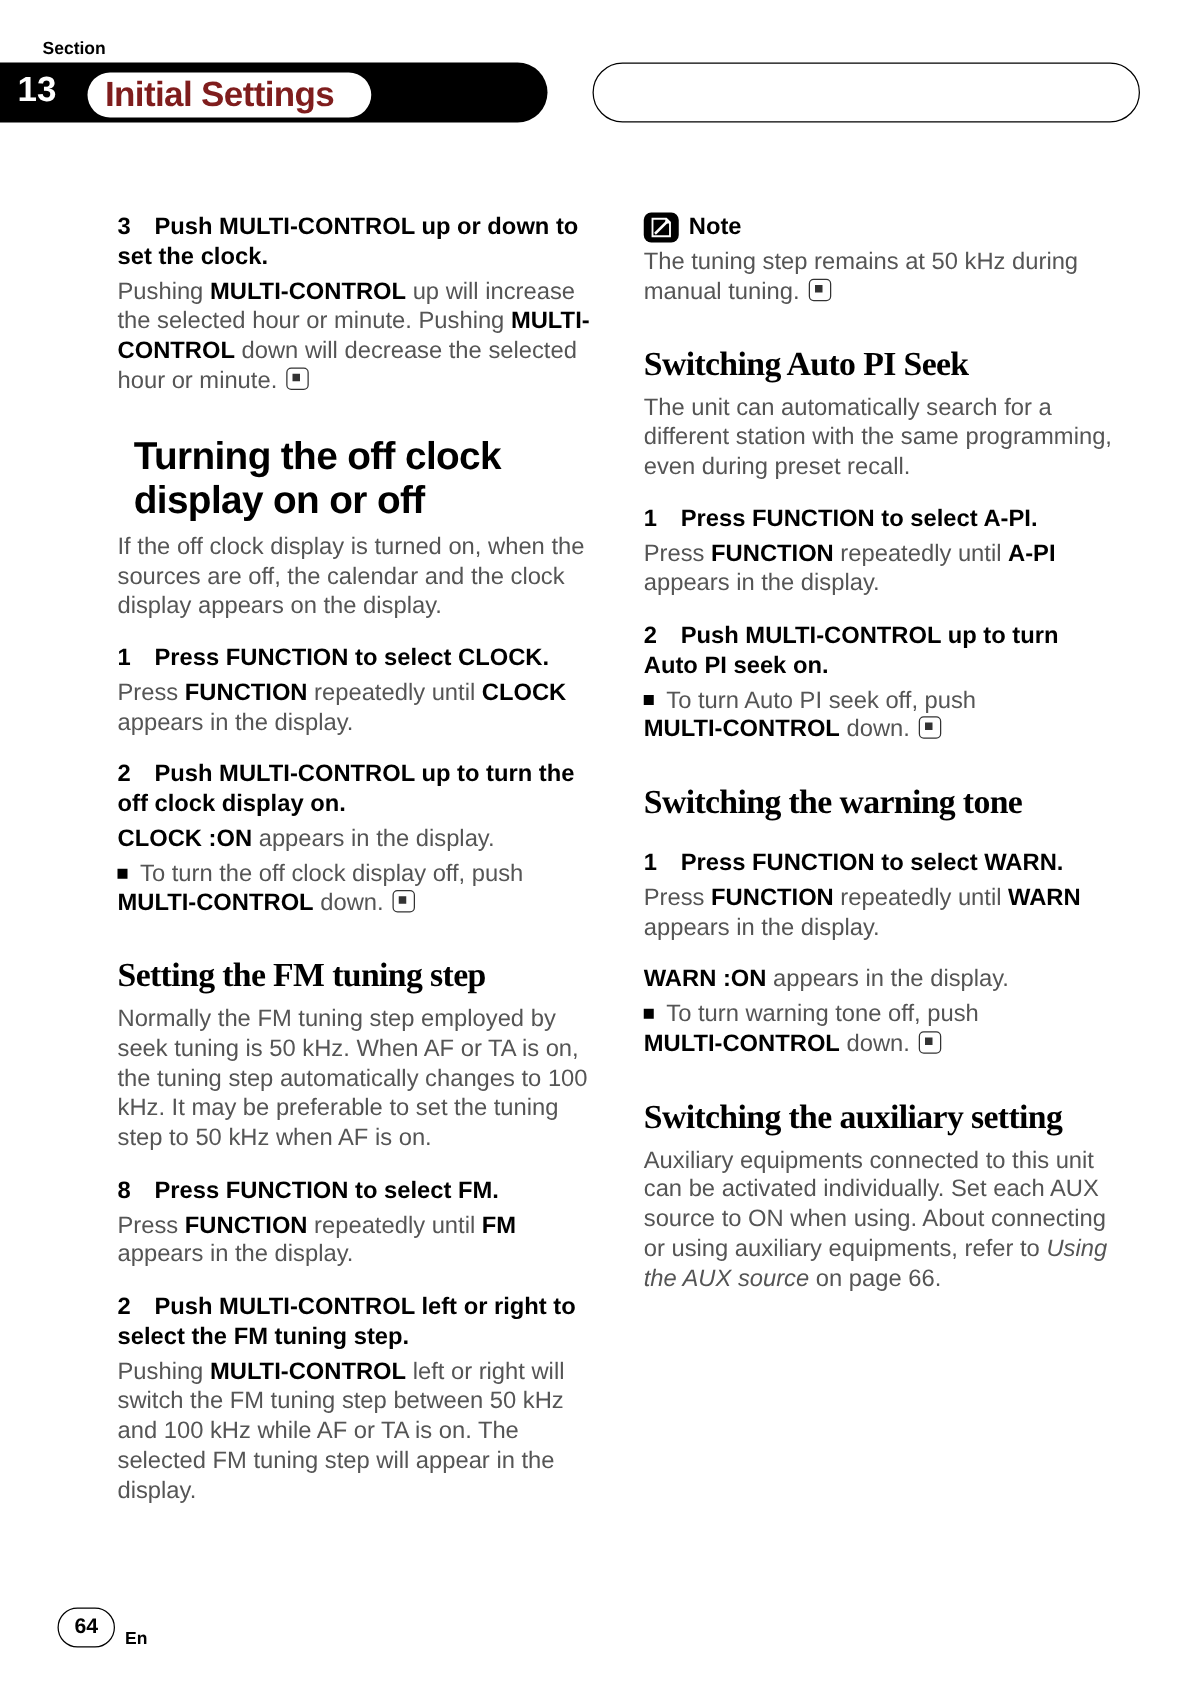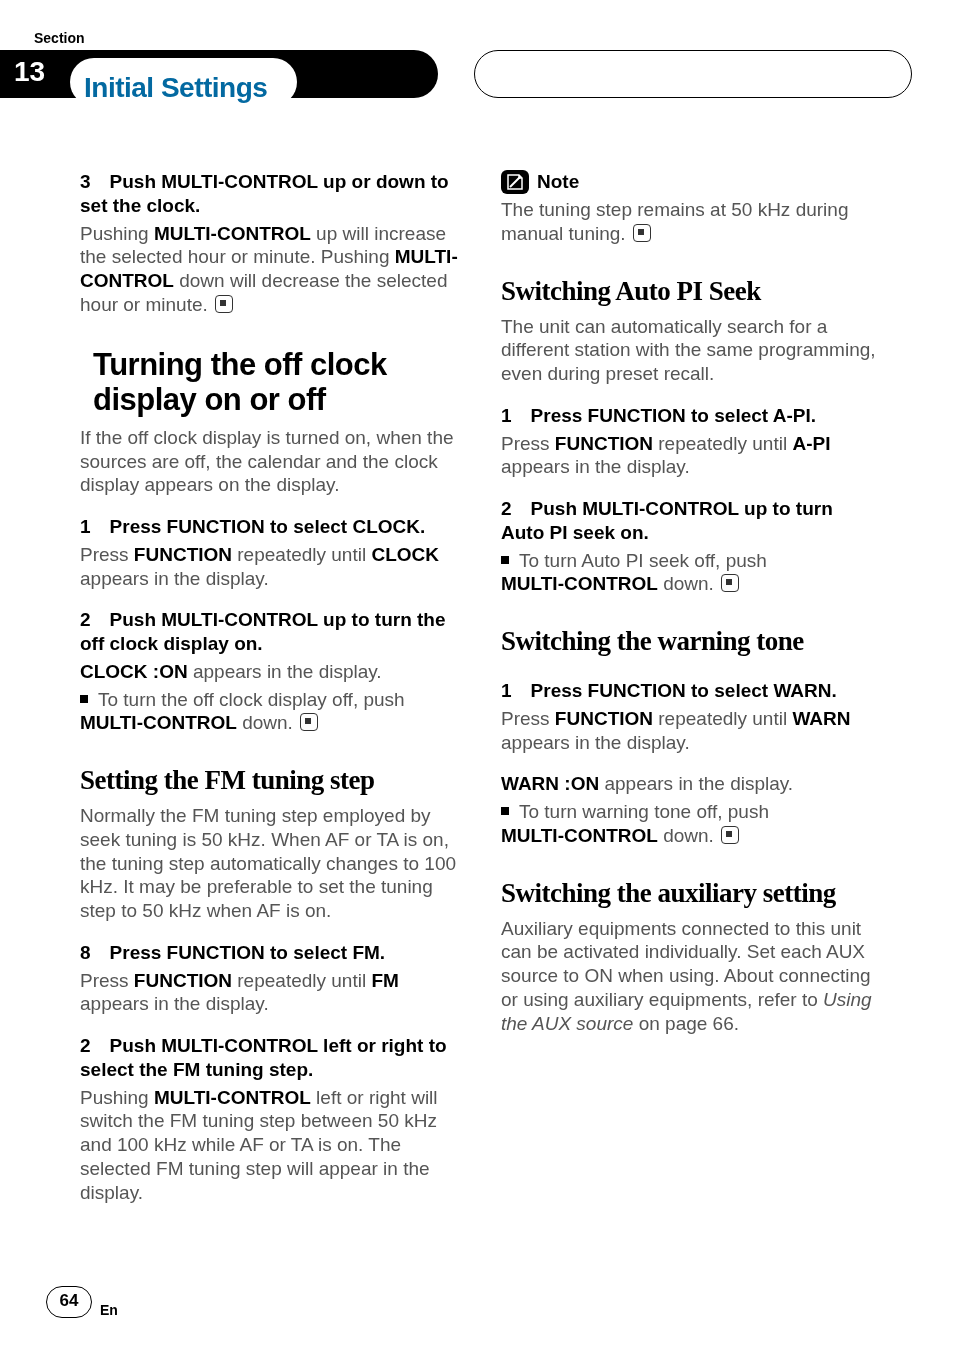--- a/index.html
+++ b/index.html
@@ -59,38 +59,38 @@
     left: 70px;
     top: 8px;
     font-size: 28px;
     font-weight: 900;
     color: #fff;
     letter-spacing: -0.5px;
   }
   .tab-black .chapter-inner {
     display: inline-block;
     background: #fff;
-    color: #0369a1;
+    color: #7f1d1d;
     border-radius: 24px;
-    padding: 14px 30px 2px 14px;
+    padding: 2px 30px 2px 14px;
   }
   .oval-right {
     position: absolute;
     left: 474px;
     top: 0;
     width: 438px;
     height: 48px;
     border: 1.5px solid #000;
     border-radius: 26px;
     box-sizing: border-box;
   }
   .columns {
     position: absolute;
     top: 170px;
-    left: 80px;
+    left: 94px;
     width: 800px;
     display: flex;
     gap: 42px;
   }
   .col {
     width: 380px;
     font-size: 19px;
     line-height: 1.25;
     color: #555;
   }

